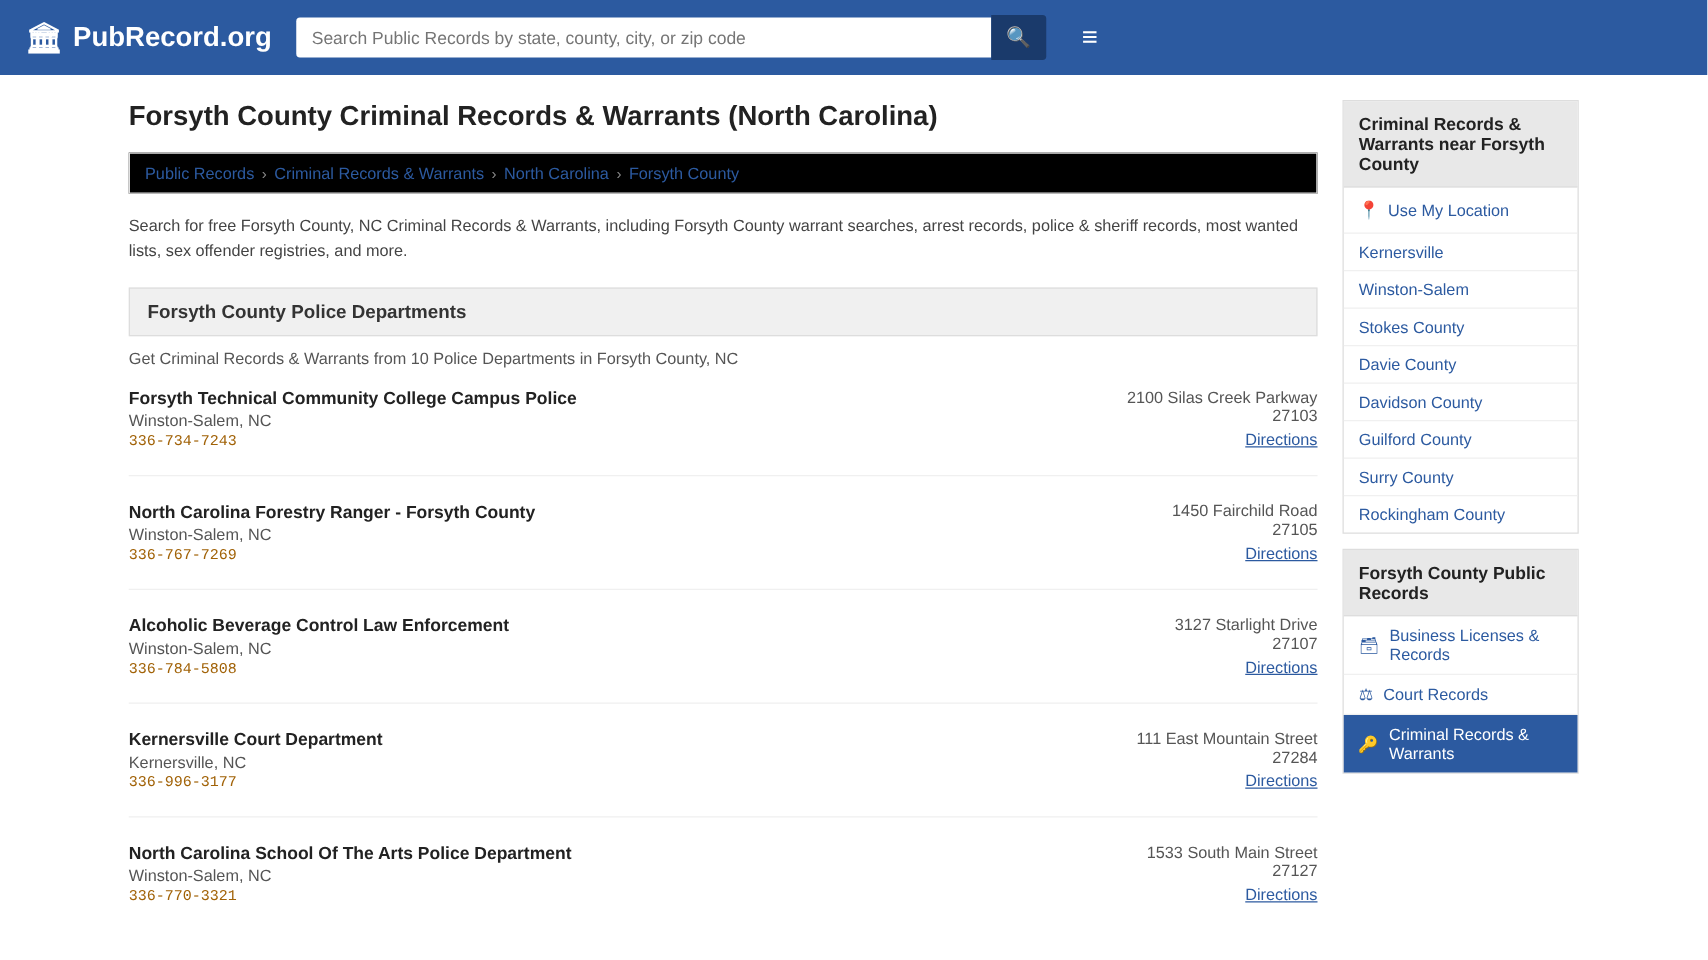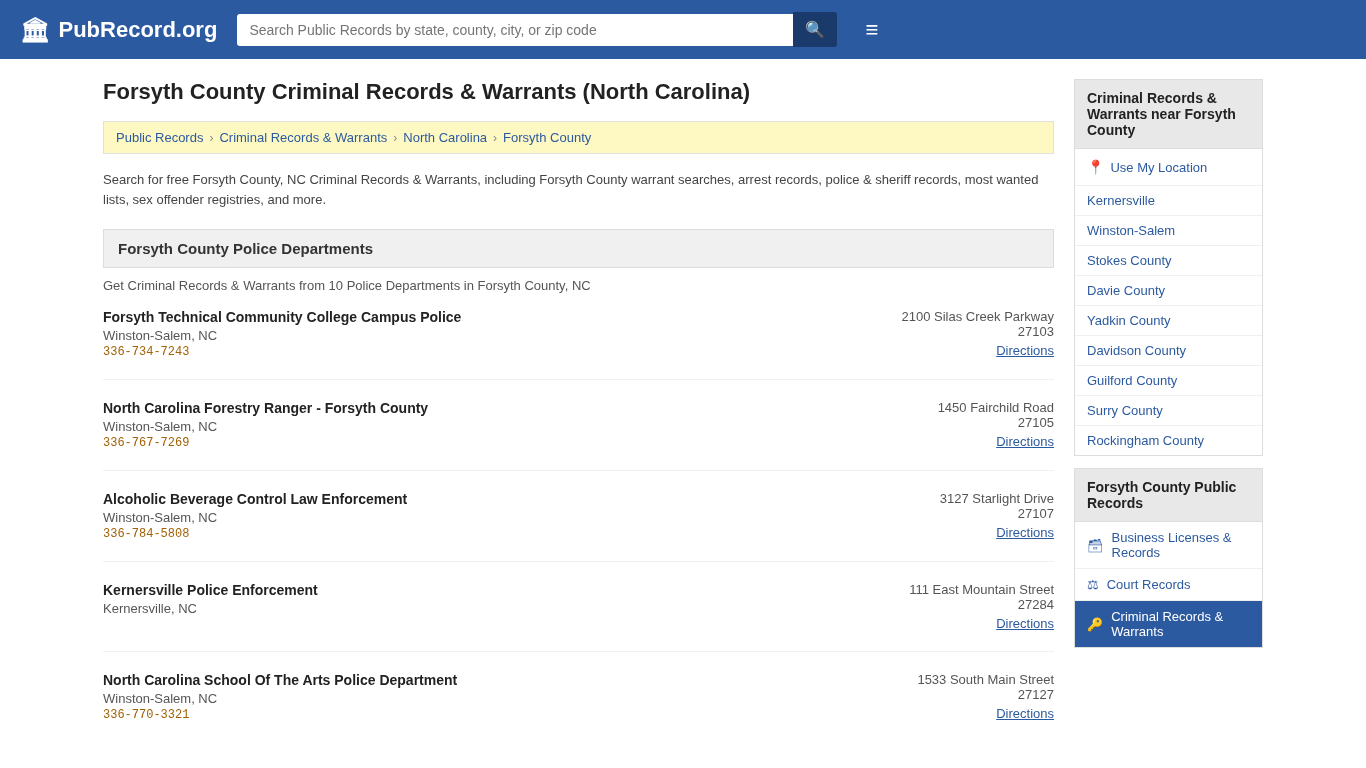--- a/index.html
+++ b/index.html
@@ -77,21 +77,21 @@
     
     .page-title {
       font-size: 22px;
       font-weight: bold;
       color: #222;
       margin-bottom: 16px;
     }
 
     
     .breadcrumb {
-      background: #fef9c3;
+      background: #000000;
       padding: 8px 12px;
       font-size: 13px;
       border: 1px solid #e0e0e0;
       margin-bottom: 16px;
       display: flex;
       align-items: center;
       gap: 6px;
       flex-wrap: wrap;
     }
     .breadcrumb a {
@@ -299,22 +299,23 @@
       <div class="dept-phone">336-784-5808</div>
     </div>
     <div class="dept-address">
       <span class="addr-line">3127 Starlight Drive</span>
       <span class="addr-line">27107</span>
       <a class="directions-link" href="#">Directions</a>
     </div>
   </div>
         <div class="dept-item">
     <div class="dept-info">
-      <div class="dept-name">Kernersville Police Enforcement</div>
+      <div class="dept-name">Kernersville Court Department</div>
       <div class="dept-city">Kernersville, NC</div>
+      <div class="dept-phone">336-996-3177</div>
     </div>
     <div class="dept-address">
       <span class="addr-line">111 East Mountain Street</span>
       <span class="addr-line">27284</span>
       <a class="directions-link" href="#">Directions</a>
     </div>
   </div>
         <div class="dept-item">
     <div class="dept-info">
       <div class="dept-name">North Carolina School Of The Arts Police Department</div>
@@ -346,23 +347,20 @@
           <li>
             <a href="#">Winston-Salem</a>
           </li>
           <li>
             <a href="#">Stokes County</a>
           </li>
           <li>
             <a href="#">Davie County</a>
           </li>
           <li>
-            <a href="#">Yadkin County</a>
-          </li>
-          <li>
             <a href="#">Davidson County</a>
           </li>
           <li>
             <a href="#">Guilford County</a>
           </li>
           <li>
             <a href="#">Surry County</a>
           </li>
           <li>
             <a href="#">Rockingham County</a>

